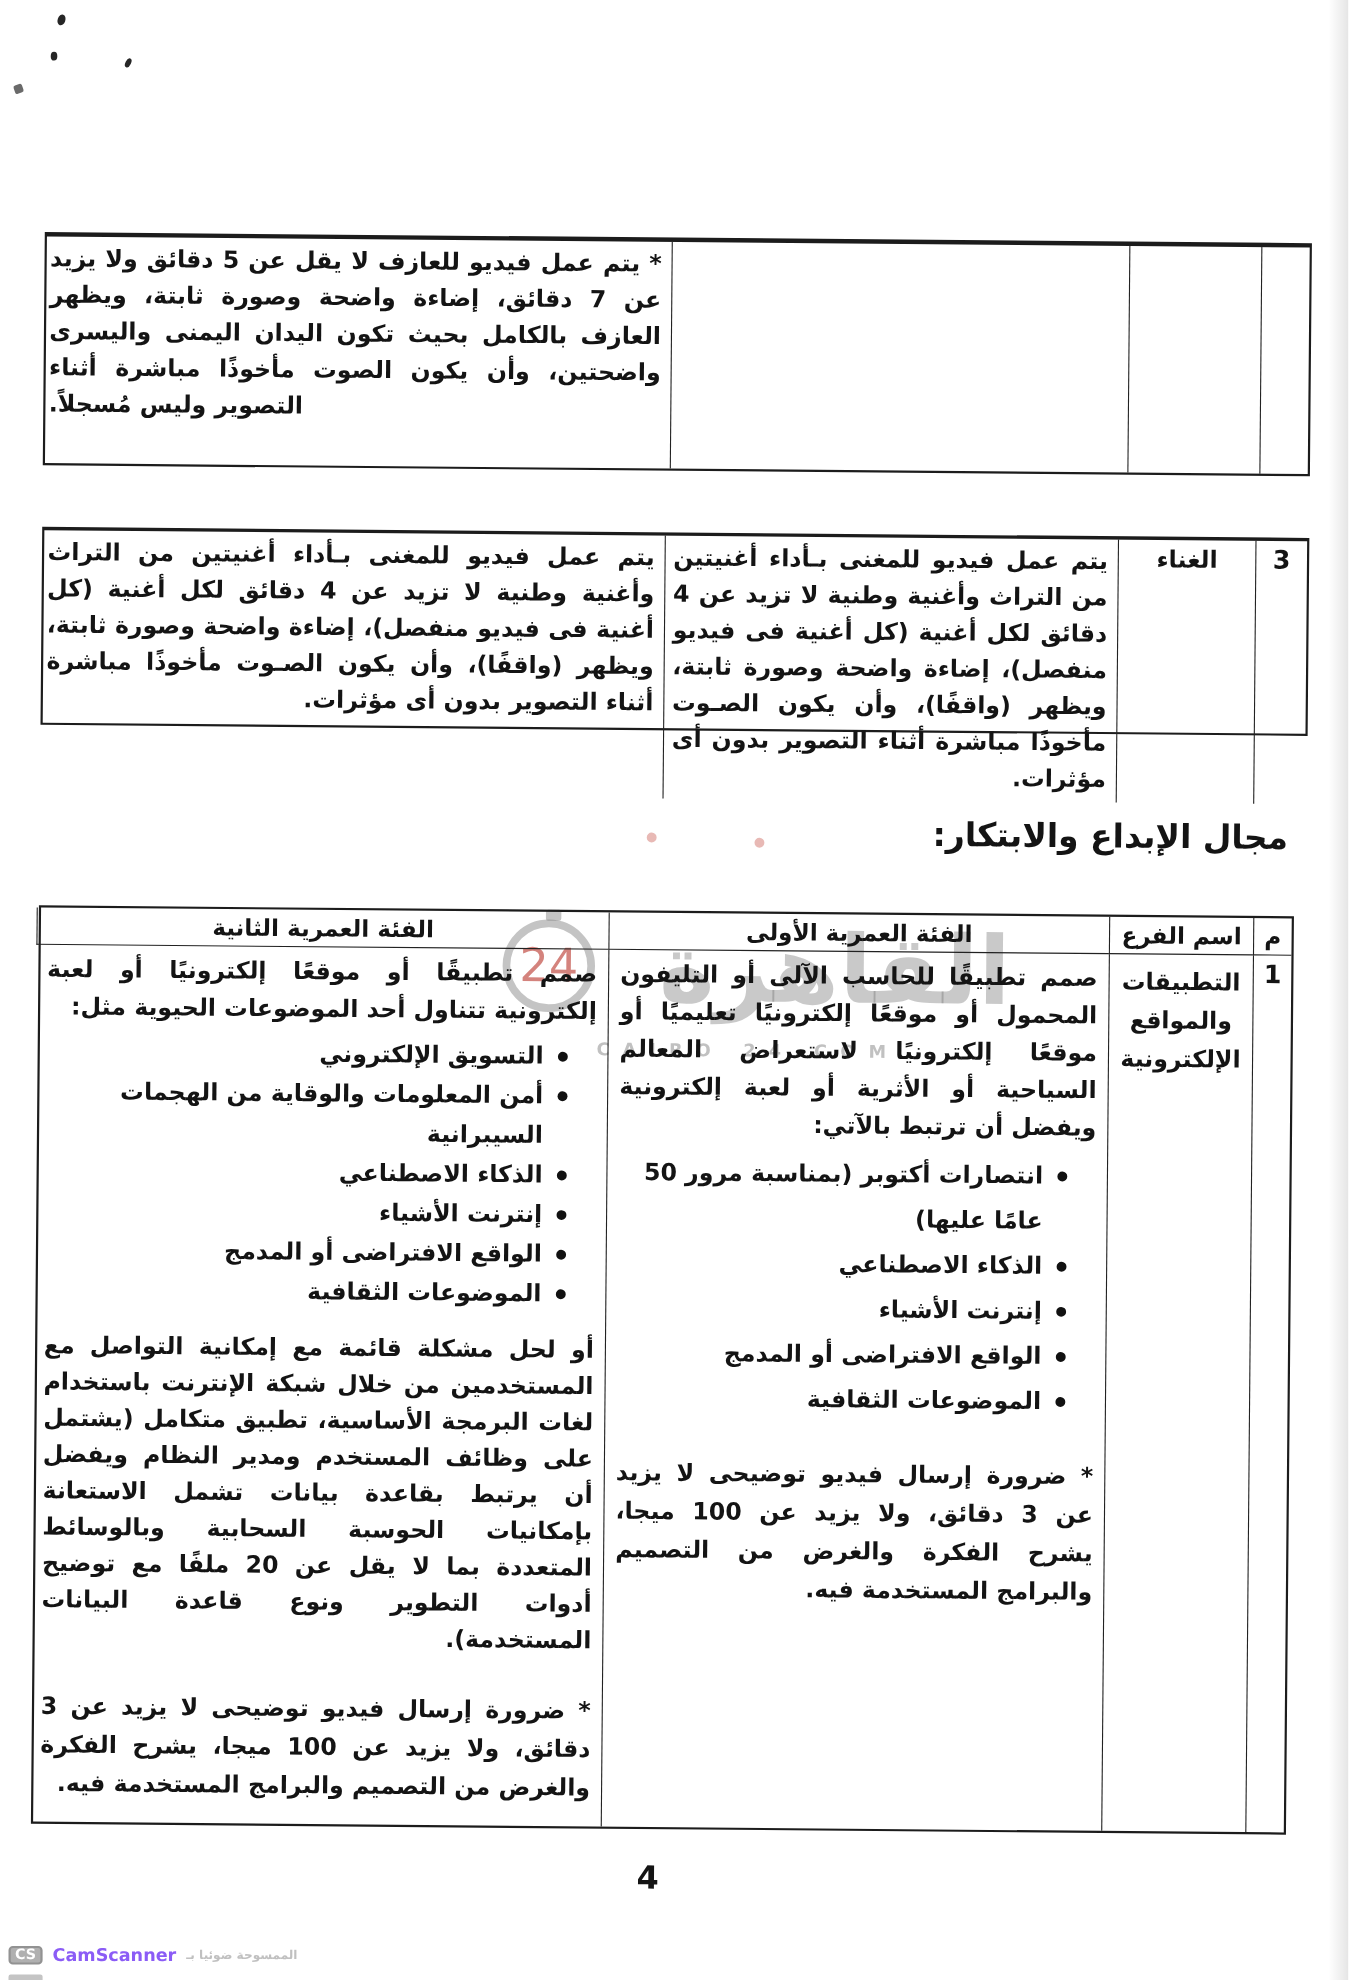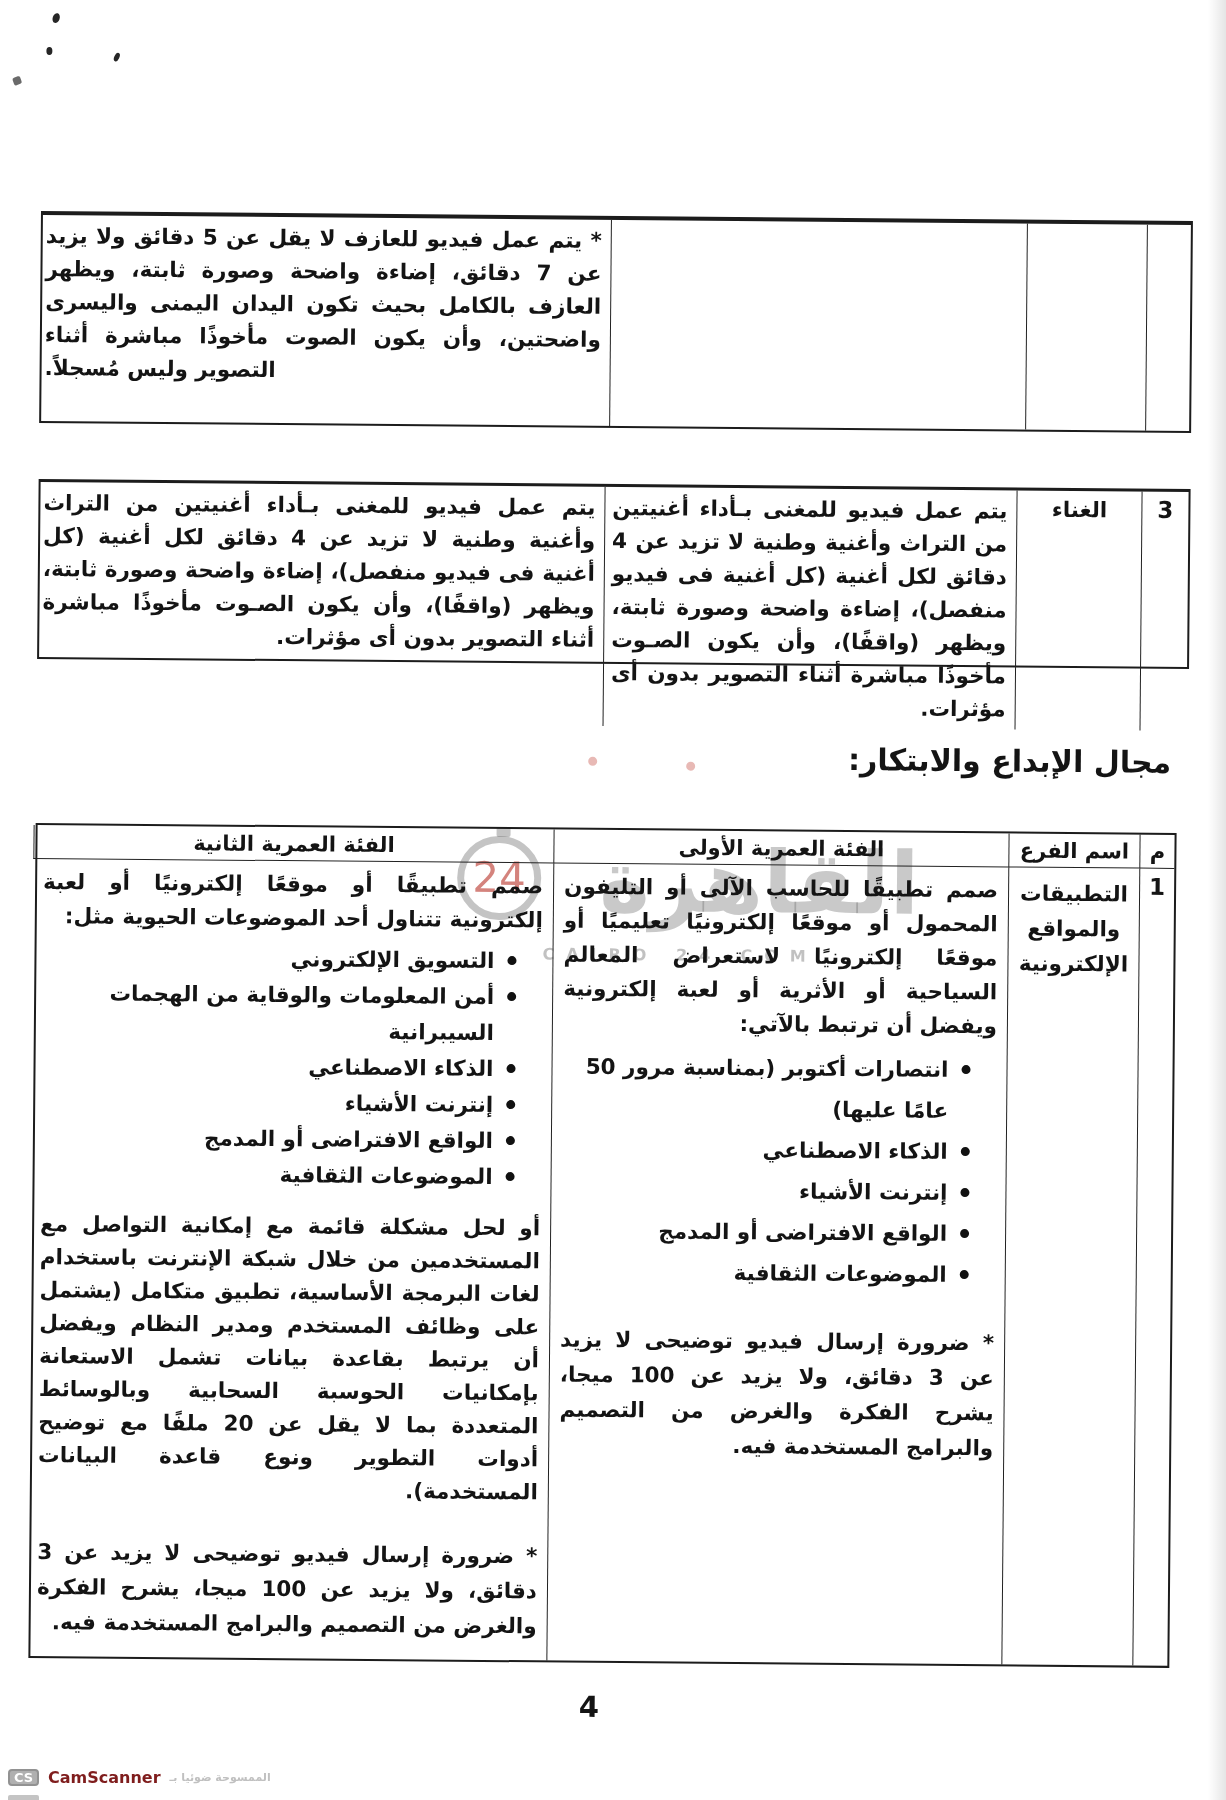--- a/index.html
+++ b/index.html
@@ -78,21 +78,21 @@
 
   
   .pageno { position:absolute; left:586px; top:1690px; font-size:29px; font-weight:bold; }
 
   
   .footer { position:absolute; left:8px; top:1768px; display:flex; align-items:center;
             gap:9px; direction:ltr; z-index:6; }
   .cs-badge { width:31px; height:17px; background:#b0b0b0; border:2px solid #929292;
               border-radius:4px; color:#fff; font-size:13px; font-weight:bold;
               display:flex; align-items:center; justify-content:center; }
-  .cs-name { color:#7f1d1d; font-size:16px; font-weight:bold; }
+  .cs-name { color:#8b5cf6; font-size:16px; font-weight:bold; }
   .cs-ar { color:#c0c0c0; font-size:11px; font-weight:bold; }
   .cs-partial { position:absolute; left:8px; top:1795px; width:31px; height:5px;
                 background:#c4c4c4; border-radius:2px 2px 0 0; z-index:6; }
 
   
   .edge { position:absolute; right:0; top:0; width:18px; height:1800px; z-index:5;
           background:linear-gradient(to right, rgba(0,0,0,0), rgba(0,0,0,0.10)); }
 </style>
 </head>
 <body>

